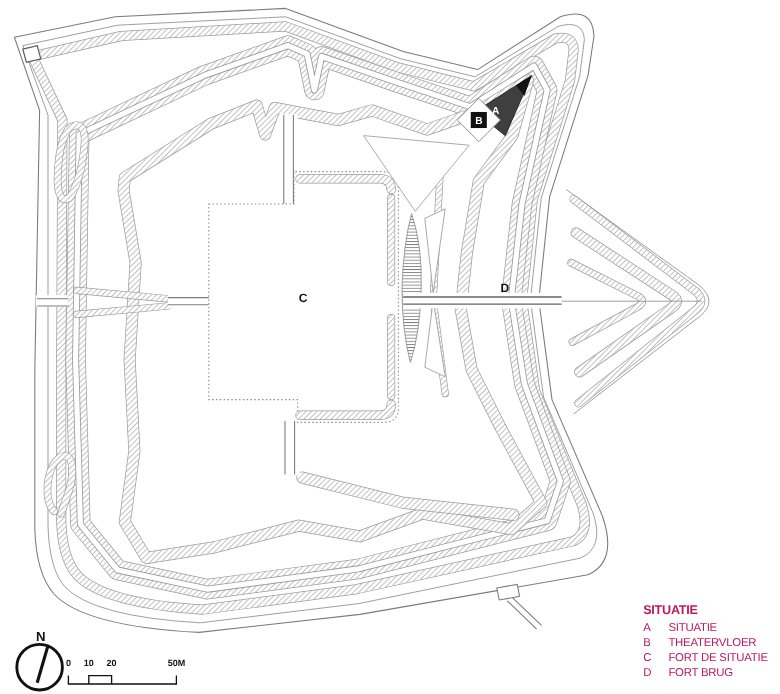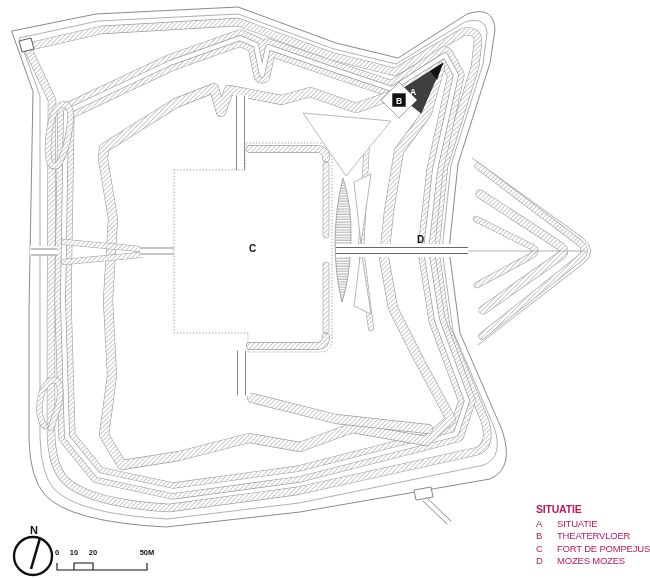--- a/index.html
+++ b/index.html
@@ -200,20 +200,20 @@
   <div class="legend-row">
     <span class="legend-key">A</span>
     <span class="legend-val">SITUATIE</span>
   </div>
   <div class="legend-row">
     <span class="legend-key">B</span>
     <span class="legend-val">THEATERVLOER</span>
   </div>
   <div class="legend-row">
     <span class="legend-key">C</span>
-    <span class="legend-val">FORT DE POMPEJUS</span>
+    <span class="legend-val">FORT DE SITUATIE</span>
   </div>
   <div class="legend-row">
     <span class="legend-key">D</span>
-    <span class="legend-val">MOZES MOZES</span>
+    <span class="legend-val">FORT BRUG</span>
   </div>
 </div>
 </div>
 
 </body></html>

